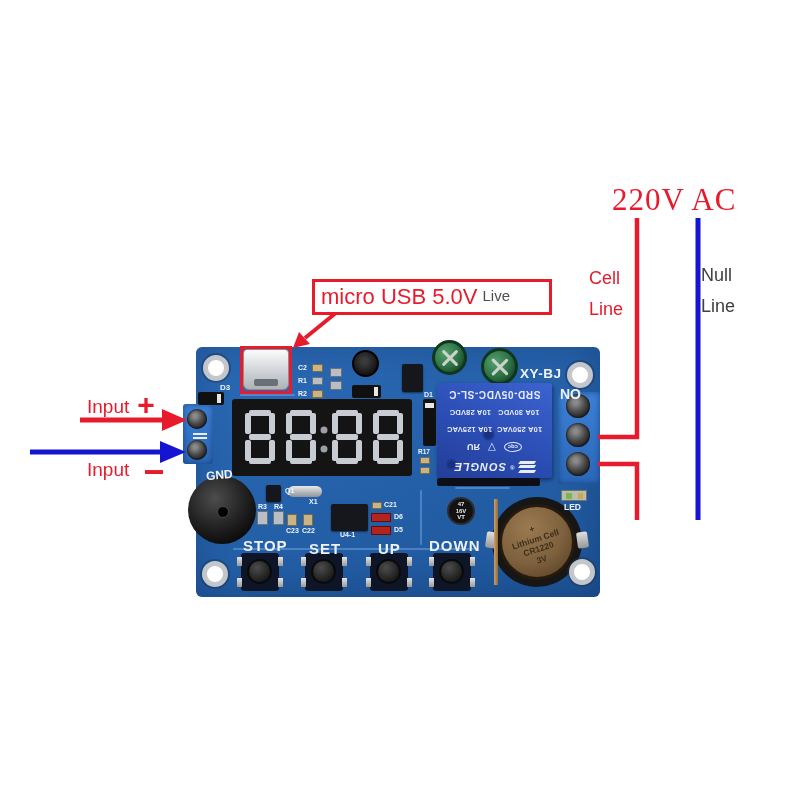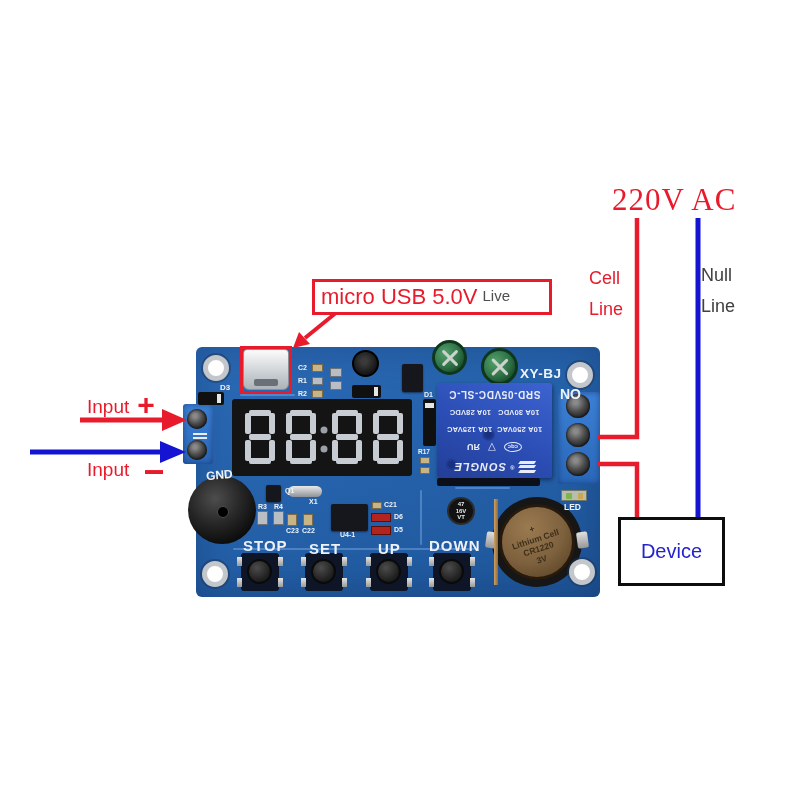--- a/index.html
+++ b/index.html
@@ -328,17 +328,14 @@
     <div>Line</div>
   </div>
 
   <div class="abs in-label" style="left:87px;top:386px;">
     <span>Input</span><span class="sign-plus">+</span>
   </div>
   <div class="abs in-label" style="left:87px;top:459px;">
     <span>Input</span><span class="sign-minus">−</span>
   </div>
 
-  <div class="abs device-box" style="left:618px;top:517px;width:101px;height:63px;">
-    <span>Device</span>
-  </div>
 
 </div>
 
 </body></html>

